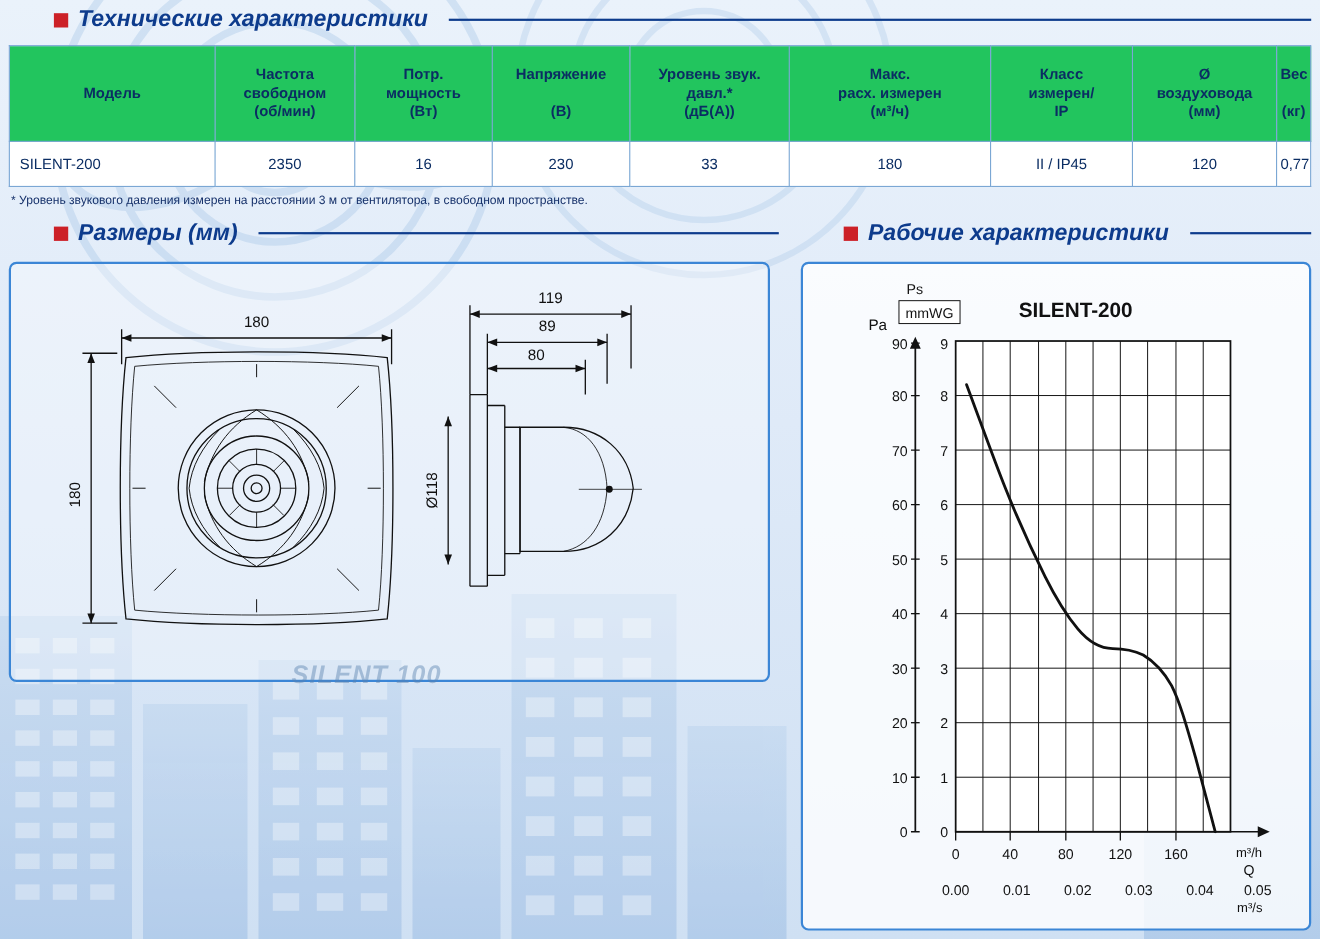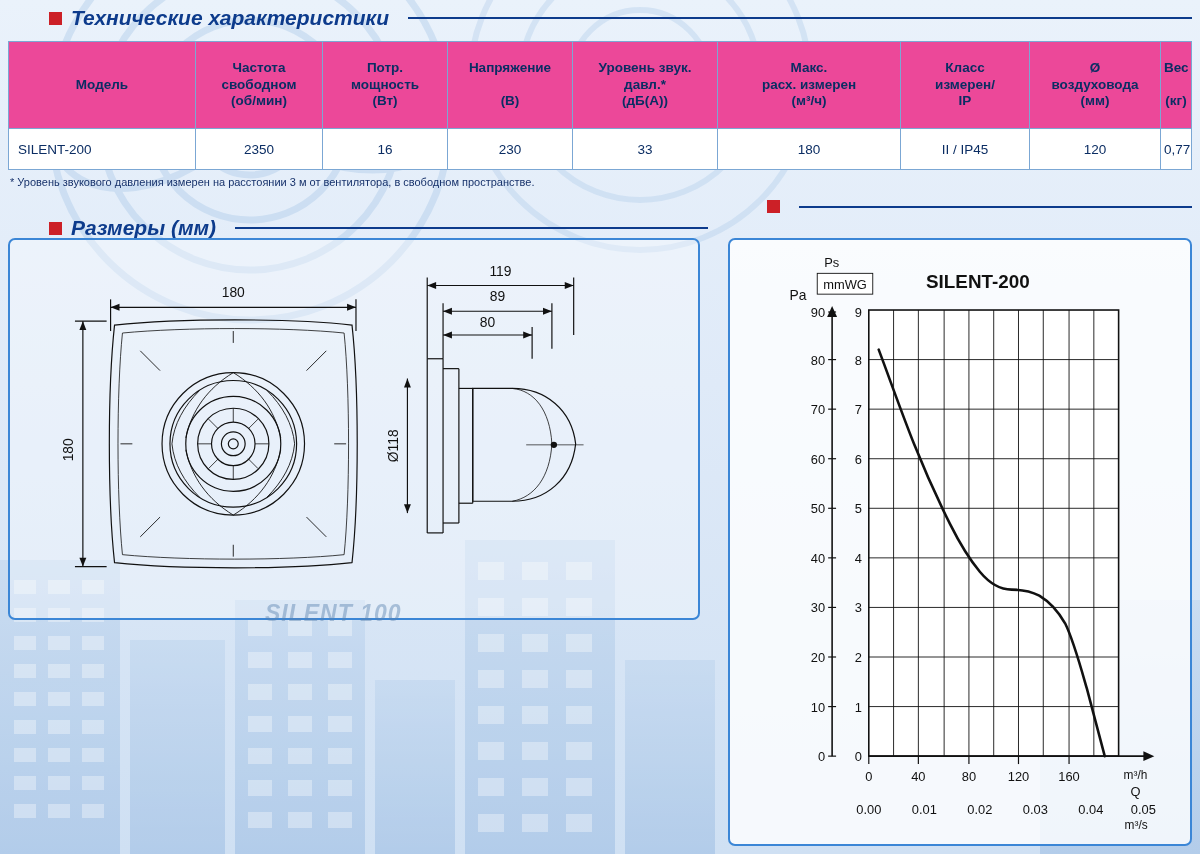--- a/index.html
+++ b/index.html
@@ -68,21 +68,21 @@
     width: 1184px;
     table-layout: fixed;
   }
   table.specs th, table.specs td {
     border: 1px solid #7ba7d4;
     text-align: center;
     font-size: 13.5px;
     color: #0b2d63;
   }
   table.specs thead th {
-    background: #ec4899;
+    background: #22c55e;
     font-weight: bold;
     padding: 7px 3px;
     line-height: 1.22;
     height: 72px;
     vertical-align: middle;
   }
   table.specs tbody td {
     background: #ffffff;
     padding: 7px 3px;
     font-weight: normal;
@@ -95,21 +95,21 @@
   .footnote {
     font-size: 11px;
     color: #17326b;
     margin-top: 6px;
     margin-left: 2px;
   }
 
   
   .panel-left-head {
     position: absolute;
-    left: 8px; top: 216px;
+    left: 8px; top: 200px;
     width: 700px;
   }
   .panel-right-head {
     position: absolute;
     left: 726px; top: 200px;
     width: 466px;
   }
   .dim-box {
     position: absolute;
     left: 8px; top: 238px;
@@ -343,20 +343,21 @@
     <div class="section-head">
       <div class="sq"></div>
       <div class="section-title">Размеры (мм)</div>
       <div class="rule"></div>
     </div>
   </div>
 
   <div class="panel-right-head">
     <div class="section-head">
       <div class="sq"></div>
+      <div class="section-title">Рабочие характеристики</div>
       <div class="rule"></div>
     </div>
   </div>
 
   <div class="dim-box">
     <svg class="svg-fill" viewBox="0 0 692 382">
       <g stroke="#111" fill="none" stroke-width="1.2">
 
         <line x1="100" y1="68" x2="348" y2="68"></line>
         <path d="M100 68 l9 -3.5 v7 z" fill="#111" stroke="none"></path>

